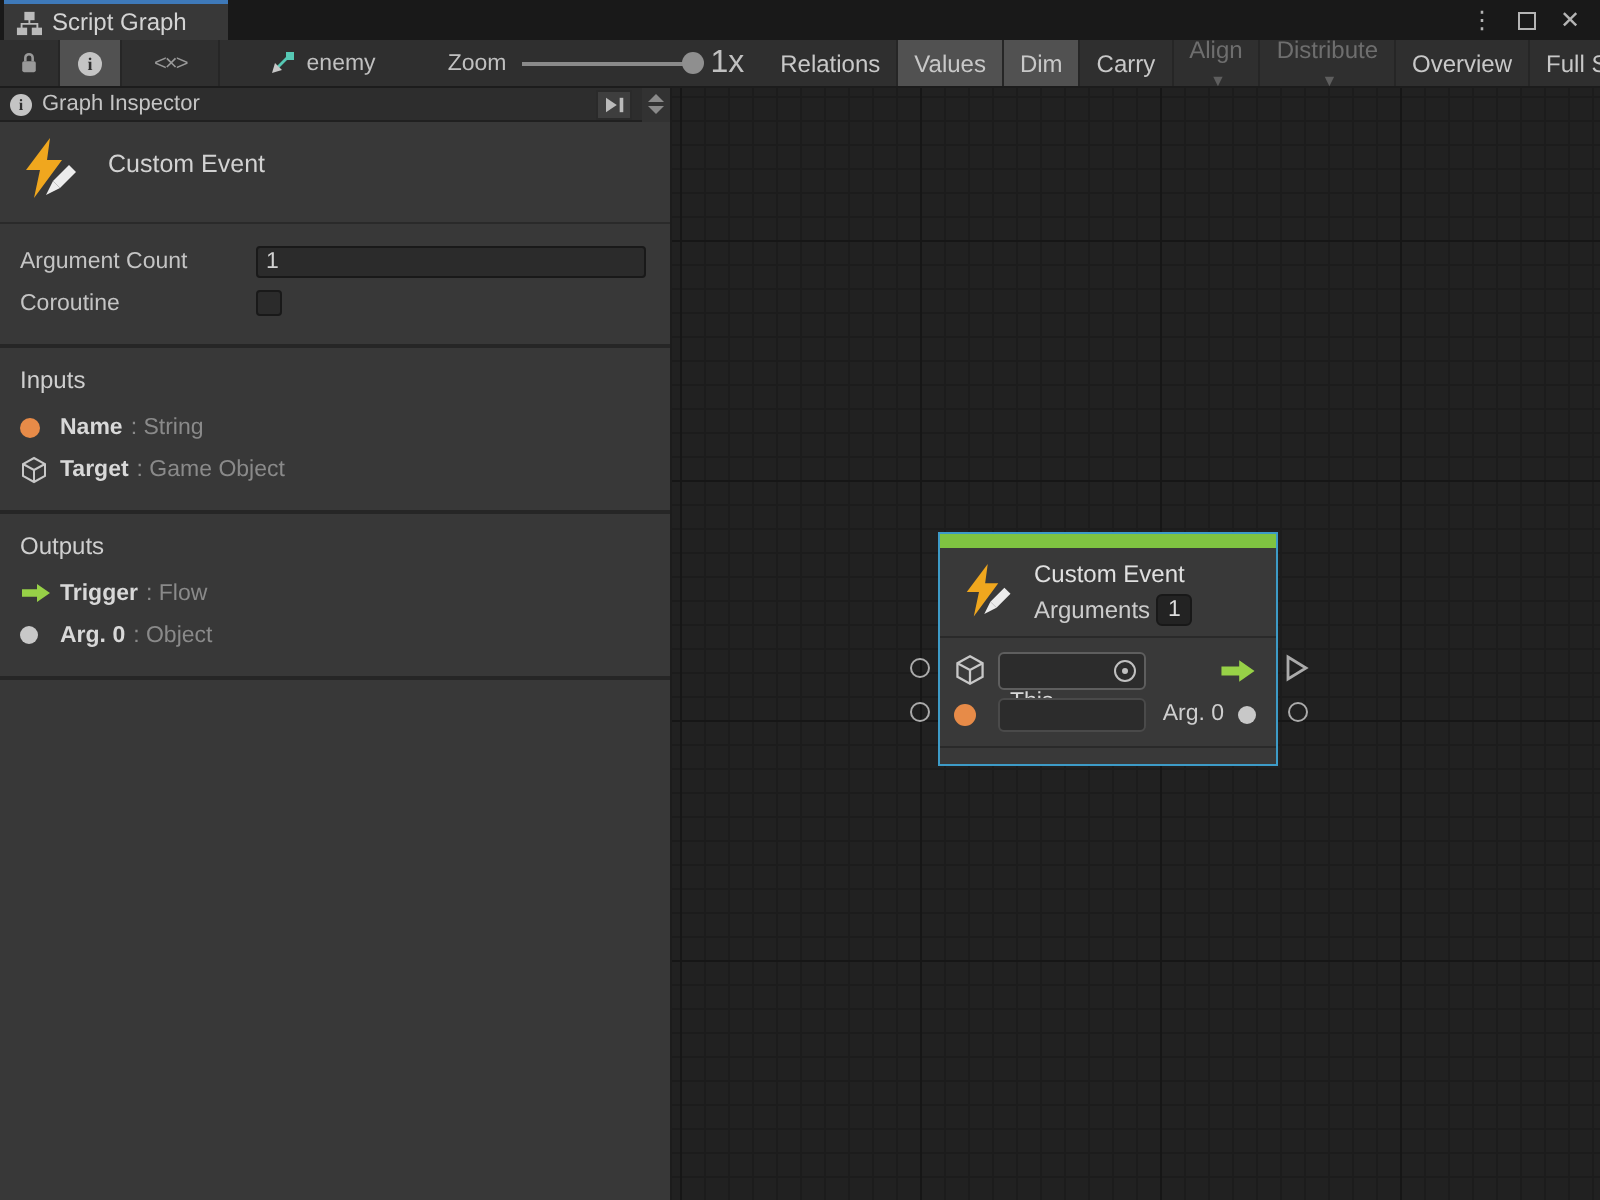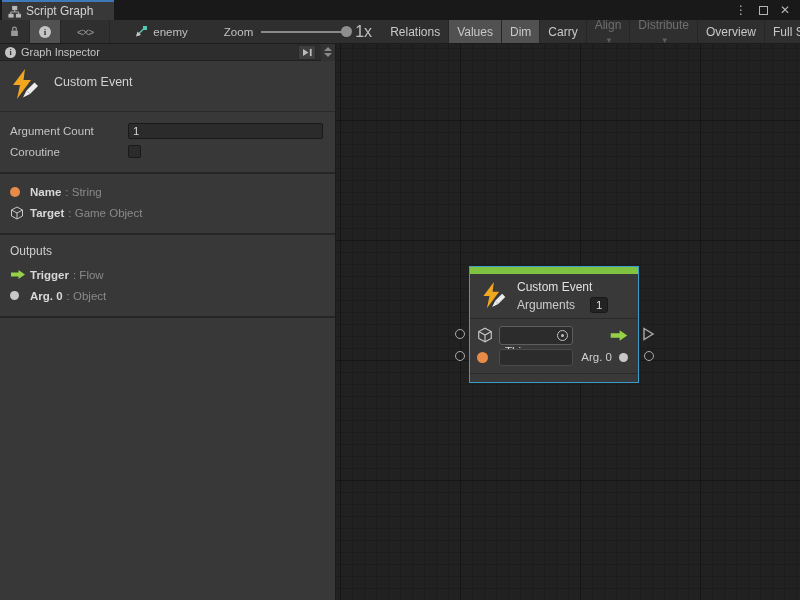--- a/index.html
+++ b/index.html
@@ -90,21 +90,21 @@
     background-position:4px 76px,4px 76px,4px 4px,4px 4px;
   }
 
   .vnode { position:absolute; left:133px; top:222px; width:170px; background:#393939;
     border:1px solid #3d9bc7; }
   .colorbar { height:7px; background:#7fc341; }
   .node-head { display:flex; height:44px; }
   .node-icon-box { width:30px; margin:6px 0 0 9px; flex:0 0 auto; }
   .node-head-text { margin-left:8px; padding-top:5px; }
   .node-title { color:#e0e0e0; font-size:12px; line-height:16px; }
-  .args-row { display:flex; align-items:center; gap:15px; margin-top:2px; }
+  .args-row { display:flex; align-items:center; gap:3px; margin-top:2px; }
   .args-label { color:#cccccc; font-size:12px; }
   .argval { background:#232323; border:1px solid #181818; border-radius:3px; color:#dddddd;
     font-size:11.5px; padding:0 5px; height:16px; display:flex; align-items:center; }
   .node-divider { height:1px; background:#2a2a2a; }
   .node-body { padding:5px 7px; }
   .nrow { display:flex; align-items:center; height:22px; }
   .nrow .picon { width:22px; display:flex; align-items:center; flex:0 0 auto; }
   .mini-dropdown { width:74px; height:19px; background:#2c2c2c; border:1px solid #5e5e5e; border-radius:3px;
     display:flex; align-items:center; padding:0 4px 0 5px; color:#d8d8d8; font-size:11.5px; }
   .mini-dropdown .lbl { flex:1 1 auto;margin-top:32px; }
@@ -233,20 +233,21 @@
           <span class="field-label">Argument Count</span>
           <input class="field-input" value="1" style="">
         </div>
         <div class="field-row">
           <span class="field-label">Coroutine</span>
           <div class="checkbox"></div>
         </div>
       </div>
 
       <div class="ports-section">
+        <div class="section-title">Inputs</div>
         <div class="port-row">
           <span class="picon">
               <span class="dot orange"></span>
             </span>
           <span class="pname">Name</span>
           <span class="ptype">: String</span>
         </div>
         <div class="port-row">
           <span class="picon">
             <svg width="14" height="14" viewBox="0 0 14 14">

